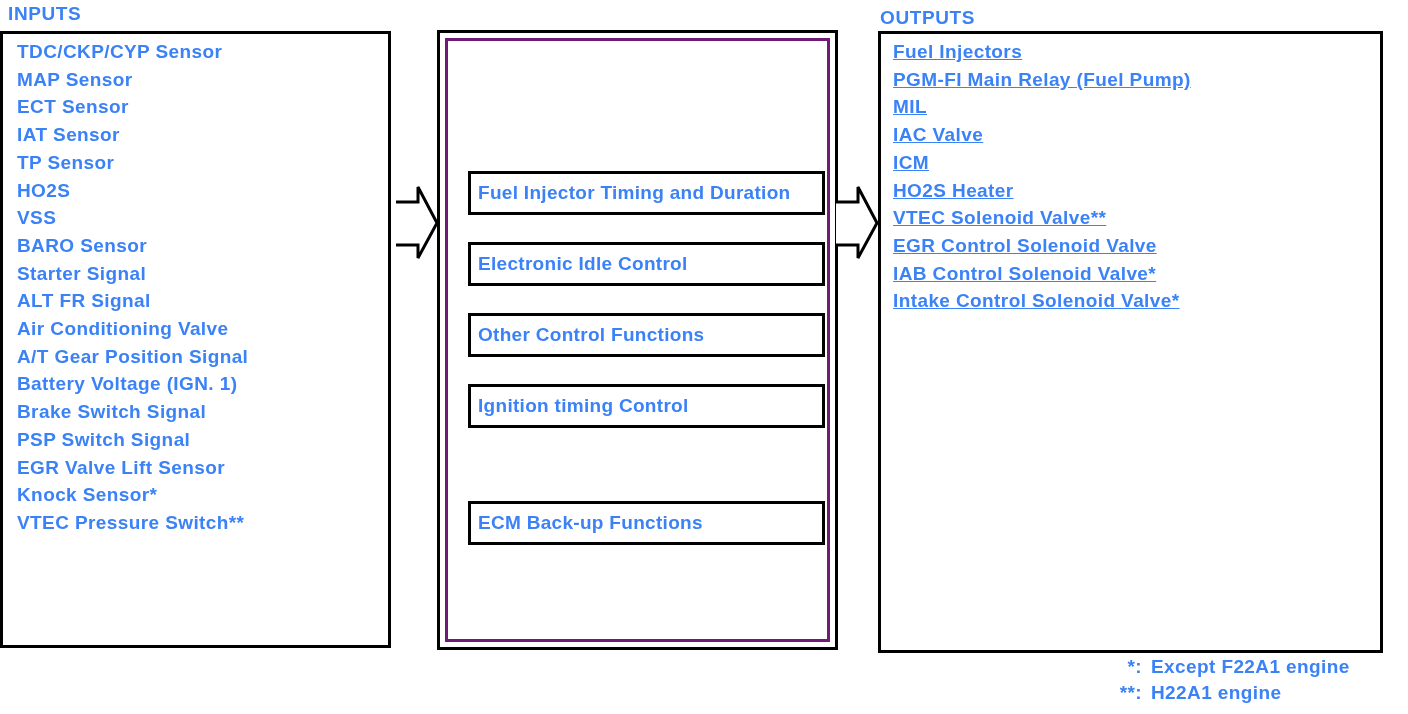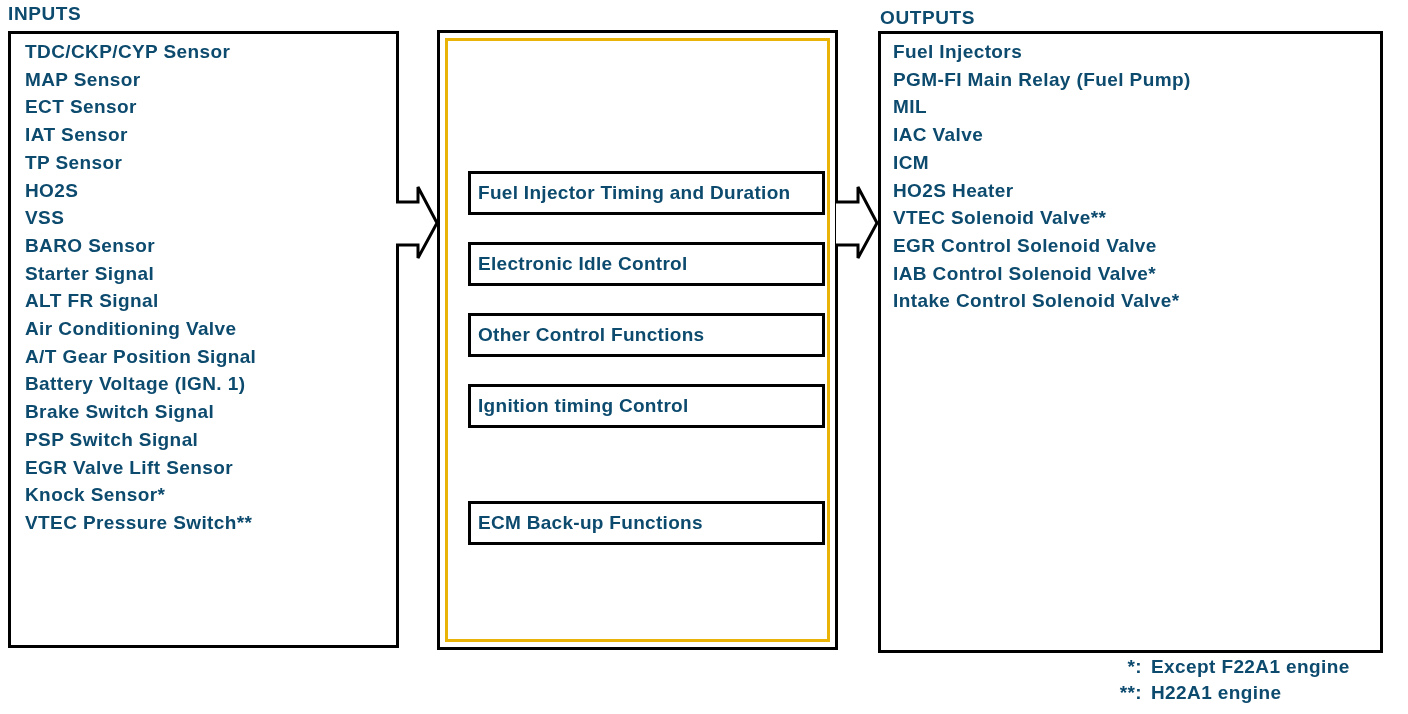--- a/index.html
+++ b/index.html
@@ -2,21 +2,21 @@
 <html><head>
 <meta charset="utf-8">
 <style>
   html,body{margin:0;padding:0;background:#ffffff;}
   .page{
     position:relative;
     width:1408px;height:714px;
     background:#ffffff;
     font-family:"Liberation Sans", sans-serif;
     font-weight:700;
-    color:#0c4a6e;
+    color:#3b82f6;
     overflow:hidden;
   }
   .section-label{
     position:absolute;
     font-size:19px;
     letter-spacing:0.6px;
     white-space:nowrap;
   }
   .box{
     position:absolute;
@@ -26,25 +26,25 @@
   }
   ul.plain{
     list-style:none;
     margin:0;padding:0;
     font-size:19px;
     letter-spacing:0.4px;
     line-height:27.7px;
     white-space:nowrap;
   }
   #inputs-box ul.plain{padding:4px 0 0 14px;}
-  #outputs-box ul.plain{padding:4px 0 0 12px;}
+  #outputs-box ul.plain{padding:4px 0 0 12px;text-decoration:underline;}
   .ecm-inner{
     position:absolute;
     left:5px;top:5px;right:5px;bottom:5px;
-    border:3px solid #eab308;
+    border:3px solid #701a75;
     box-sizing:border-box;
   }
   .fn-box{
     position:absolute;
     left:20px;
     width:357px;height:44px;
     border:3px solid #000;
     box-sizing:border-box;
     display:flex;align-items:center;
     padding-left:7px;
@@ -66,21 +66,21 @@
 </style>
 </head>
 <body>
 
 <div class="page">
 
   <div class="section-label" style="left:8px;top:3px;">INPUTS</div>
   <div class="section-label" style="left:437px;top:16px;margin-top:20px;">ENGINE CONTROL MODULE (ECM)</div>
   <div class="section-label" style="left:880px;top:7px;">OUTPUTS</div>
 
-  <div class="box" id="inputs-box" style="left:8px;top:31px;width:391px;height:617px;">
+  <div class="box" id="inputs-box" style="left:0;top:31px;width:391px;height:617px;">
     <ul class="plain">
       <li>TDC/CKP/CYP Sensor</li>
       <li>MAP Sensor</li>
       <li>ECT Sensor</li>
       <li>IAT Sensor</li>
       <li>TP Sensor</li>
       <li>HO2S</li>
       <li>VSS</li>
       <li>BARO Sensor</li>
       <li>Starter Signal</li>

